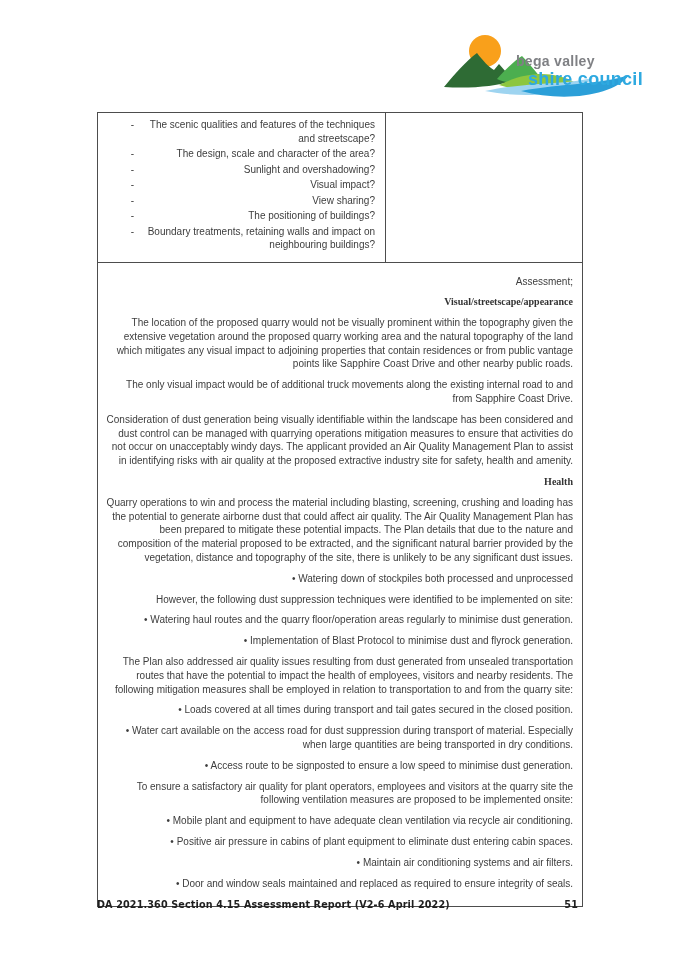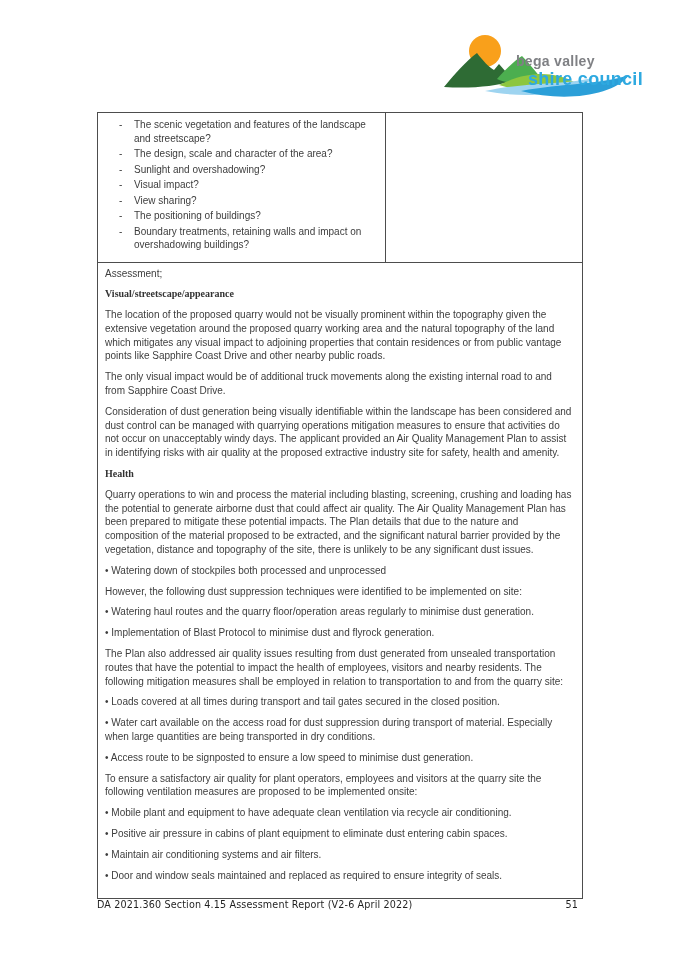--- a/index.html
+++ b/index.html
@@ -1,19 +1,19 @@
 <!DOCTYPE html>
 <html><head>
 <meta charset="utf-8">
 <style>
   * { margin:0; padding:0; box-sizing:border-box; }
   html,body { background:#ffffff; }
   .page {
     position:relative; width:675px; height:953px; background:#ffffff;
-    font-family:"Liberation Sans", sans-serif; color:#3d3d3d; overflow:hidden;
+    font-family:"Liberation Sans", sans-serif; color:#3d3d3d; overflow:hidden;text-align:right;
   }
 
   
   .logo-wrap { position:absolute; left:441px; top:30px; width:200px; height:78px; }
   .logo-svg { position:absolute; left:0; top:0; }
   .logo-line1 { position:absolute; left:75px; top:23px; font-size:14px; font-weight:bold;
                 color:#7f8084; letter-spacing:0.3px; white-space:nowrap; }
   .logo-line2 { position:absolute; left:87px; top:39px; font-size:18px; font-weight:bold;
                 color:#2ea9e0; letter-spacing:0.3px; white-space:nowrap; }
 
@@ -21,31 +21,31 @@
   .doc-table { position:absolute; left:97px; top:112px; width:486px;
                border:1px solid #4d4d4d; background:#fff; }
   .row-criteria { display:flex; border-bottom:1px solid #4d4d4d; }
   .cell-criteria { width:288px; border-right:1px solid #4d4d4d; padding:5px 10px 8px 12px; }
   .cell-empty { flex:1; }
 
   .crit-item { display:flex; font-size:10px; line-height:13.5px; color:#3d3d3d; margin-bottom:2px; }
   .crit-dash { flex:none; width:24px; padding-left:9px; }
   .crit-text { flex:1; }
 
-  .cell-assessment { padding:4px 9px 8px 7px; }
+  .cell-assessment { padding:12px 9px 8px 7px; }
   .cell-assessment p { font-size:10px; line-height:13.8px; margin:0 0 7px 0; color:#3d3d3d; }
   .cell-assessment p:last-child { margin-bottom:8px; }
   .cell-assessment .hd { font-weight:bold; color:#333333;font-family:Liberation Serif, serif; }
   .bullet-prefix { font-size:10px; }
 
   
   .footer { position:absolute; left:97px; top:899px; width:481px;
             display:flex; justify-content:space-between; align-items:baseline;
             font-family:"DejaVu Sans", sans-serif;
-            font-weight:normal; font-size:9.6px; color:#1f1f1f; letter-spacing:0.15px; }
+            font-weight:bold; font-size:9.6px; color:#1f1f1f; letter-spacing:0.15px; }
 </style>
 </head>
 <body>
 
 <div class="page">
 
   <div class="logo-wrap">
     <svg class="logo-svg" width="200" height="78" viewBox="0 0 200 78">
       <circle cx="44" cy="21" r="16" fill="#f9a01b"></circle>
       <path d="M3,57 C12,46 26,30 36,23 C42,31 48,37 53,40 L58,34 L72,50 C60,56 30,59 3,57 Z" fill="#2e6b34"></path>
@@ -57,21 +57,21 @@
     <div class="logo-line1">bega valley</div>
     <div class="logo-line2">shire council</div>
   </div>
 
   <div class="doc-table">
 
     <div class="row-criteria">
       <div class="cell-criteria">
         <div class="crit-item">
           <span class="crit-dash">-</span>
-          <span class="crit-text">The scenic vegetation and features of the landscape and streetscape?</span>
+          <span class="crit-text">The scenic qualities and features of the techniques and streetscape?</span>
         </div>
         <div class="crit-item">
           <span class="crit-dash">-</span>
           <span class="crit-text">The design, scale and character of the area?</span>
         </div>
         <div class="crit-item">
           <span class="crit-dash">-</span>
           <span class="crit-text">Sunlight and overshadowing?</span>
         </div>
         <div class="crit-item">
@@ -81,21 +81,21 @@
         <div class="crit-item">
           <span class="crit-dash">-</span>
           <span class="crit-text">View sharing?</span>
         </div>
         <div class="crit-item">
           <span class="crit-dash">-</span>
           <span class="crit-text">The positioning of buildings?</span>
         </div>
         <div class="crit-item">
           <span class="crit-dash">-</span>
-          <span class="crit-text">Boundary treatments, retaining walls and impact on overshadowing buildings?</span>
+          <span class="crit-text">Boundary treatments, retaining walls and impact on neighbouring buildings?</span>
         </div>
       </div>
       <div class="cell-empty"></div>
     </div>
 
     <div class="cell-assessment">
       <p>Assessment;</p>
 
       <p class="hd">Visual/streetscape/appearance</p>
       <p>The location of the proposed quarry would not be visually prominent within the topography given the extensive vegetation around the proposed quarry working area and the natural topography of the land which mitigates any visual impact to adjoining properties that contain residences or from public vantage points like Sapphire Coast Drive and other nearby public roads.</p>

